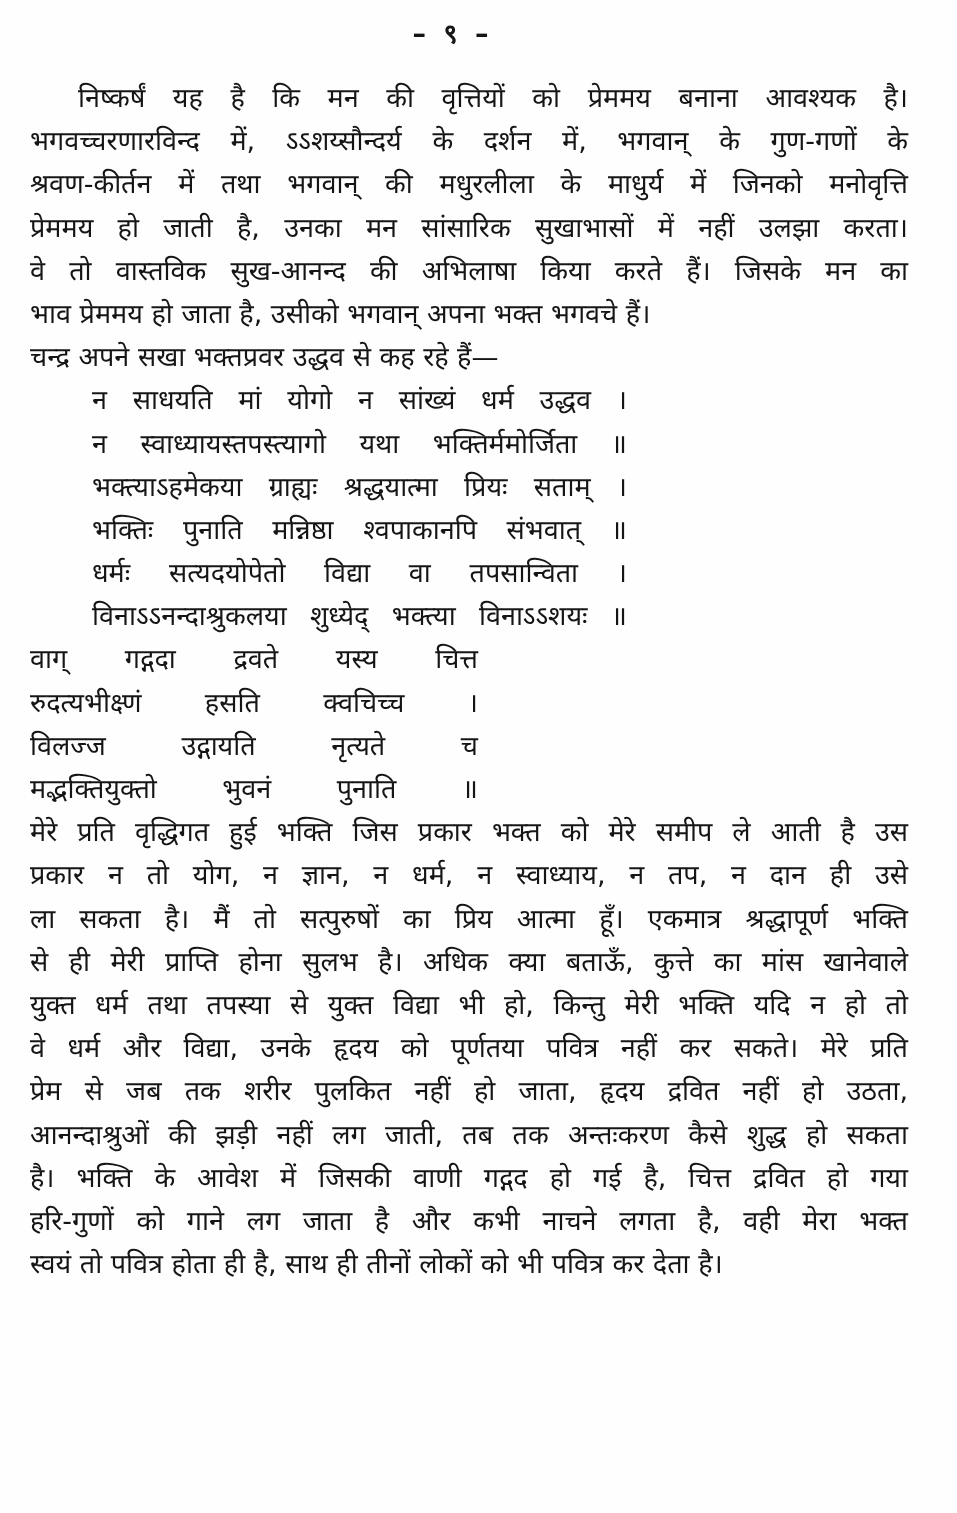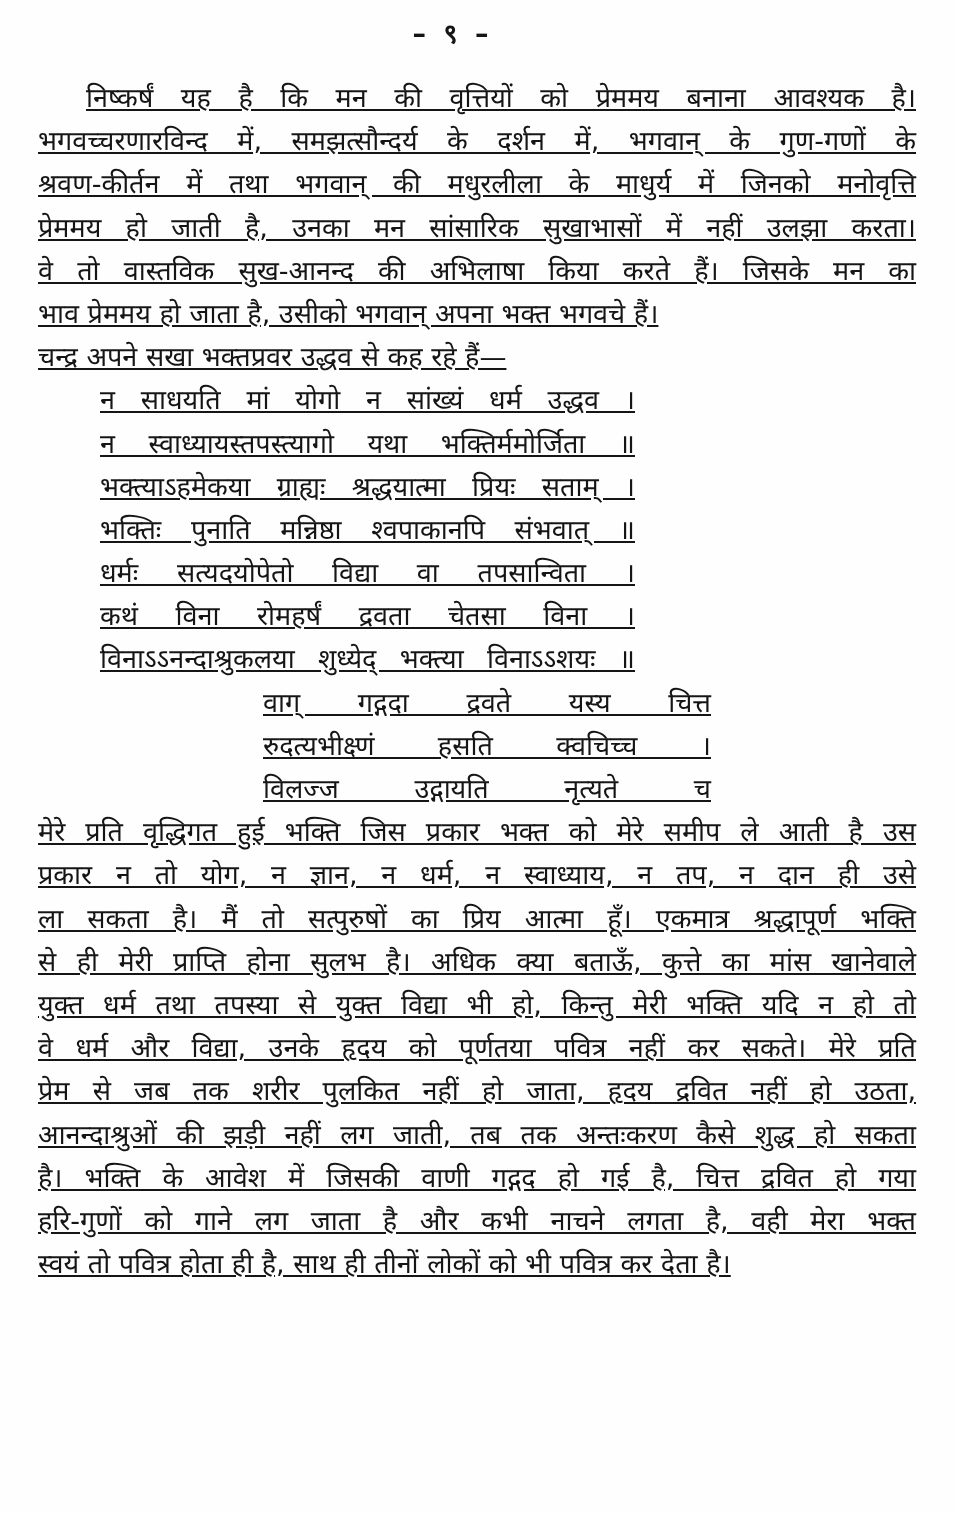--- a/index.html
+++ b/index.html
@@ -18,77 +18,76 @@
     left: 0;
     width: 905px;              
     text-align: center;
     font-size: 27px;
     font-weight: bold;
     letter-spacing: 4px;
   }
   .text-block {
     position: absolute;
     top: 76px;
-    left: 38px;
+    left: 30px;
     width: 878px;
     font-size: 27px;
     line-height: 43.2px;
-    text-decoration: underline;
   }
   .line {
     text-align: justify;
     text-align-last: justify;
     text-justify: inter-word;
     white-space: normal;
     height: 43.2px;
     overflow: visible;
     box-sizing: border-box;
   }
   .line.end { text-align-last: left; }
   .line.indent1 { padding-left: 48px; }
   .line.indent2 { padding-left: 55px; }
   .verse  { margin-left: 62px; width: 535px; }
-  .verse2 { margin-left: 225px; width: 448px; }
+  .verse2 { width: 448px; }
 </style>
 </head>
 <body>
 
 <div class="scan-page">
 
   <div class="page-number">– ९ –</div>
 
   <div class="text-block">
 
     <div>
       <div class="line indent1">निष्कर्षं यह है कि मन की वृत्तियों को प्रेममय बनाना आवश्यक है।</div>
-      <div class="line">भगवच्चरणारविन्द में, समझत्सौन्दर्य के दर्शन में, भगवान् के गुण-गणों के</div>
+      <div class="line">भगवच्चरणारविन्द में, ऽऽशय्सौन्दर्य के दर्शन में, भगवान् के गुण-गणों के</div>
       <div class="line">श्रवण-कीर्तन में तथा भगवान् की मधुरलीला के माधुर्य में जिनको मनोवृत्ति</div>
       <div class="line">प्रेममय हो जाती है, उनका मन सांसारिक सुखाभासों में नहीं उलझा करता।</div>
       <div class="line">वे तो वास्तविक सुख-आनन्द की अभिलाषा किया करते हैं। जिसके मन का</div>
       <div class="line end">भाव प्रेममय हो जाता है, उसीको भगवान् अपना भक्त भगवचे हैं।</div>
     </div>
 
     <div>
       <div class="line end">चन्द्र अपने सखा भक्तप्रवर उद्धव से कह रहे हैं—</div>
     </div>
 
     <div>
       <div class="line verse">न साधयति मां योगो न सांख्यं धर्म उद्धव ।</div>
       <div class="line verse">न स्वाध्यायस्तपस्त्यागो यथा भक्तिर्ममोर्जिता ॥</div>
       <div class="line verse">भक्त्याऽहमेकया ग्राह्यः श्रद्धयात्मा प्रियः सताम् ।</div>
       <div class="line verse">भक्तिः पुनाति मन्निष्ठा श्वपाकानपि संभवात् ॥</div>
       <div class="line verse">धर्मः सत्यदयोपेतो विद्या वा तपसान्विता ।</div>
-      <div class="line verse">कथं विना रोमहर्षं द्रवता चेतसा विना ।</div>
       <div class="line verse">विनाऽऽनन्दाश्रुकलया शुध्येद् भक्त्या विनाऽऽशयः ॥</div>
     </div>
 
     <div>
       <div class="line verse2">वाग् गद्गदा द्रवते यस्य चित्त</div>
       <div class="line verse2">रुदत्यभीक्ष्णं हसति क्वचिच्च ।</div>
       <div class="line verse2">विलज्ज उद्गायति नृत्यते च</div>
+      <div class="line verse2">मद्भक्तियुक्तो भुवनं पुनाति ॥</div>
     </div>
 
     <div>
       <div class="line">मेरे प्रति वृद्धिगत हुई भक्ति जिस प्रकार भक्त को मेरे समीप ले आती है उस</div>
       <div class="line">प्रकार न तो योग, न ज्ञान, न धर्म, न स्वाध्याय, न तप, न दान ही उसे</div>
       <div class="line">ला सकता है। मैं तो सत्पुरुषों का प्रिय आत्मा हूँ। एकमात्र श्रद्धापूर्ण भक्ति</div>
       <div class="line">से ही मेरी प्राप्ति होना सुलभ है। अधिक क्या बताऊँ, कुत्ते का मांस खानेवाले</div>
       <div class="line">युक्त धर्म तथा तपस्या से युक्त विद्या भी हो, किन्तु मेरी भक्ति यदि न हो तो</div>
       <div class="line">वे धर्म और विद्या, उनके हृदय को पूर्णतया पवित्र नहीं कर सकते। मेरे प्रति</div>
       <div class="line">प्रेम से जब तक शरीर पुलकित नहीं हो जाता, हृदय द्रवित नहीं हो उठता,</div>

